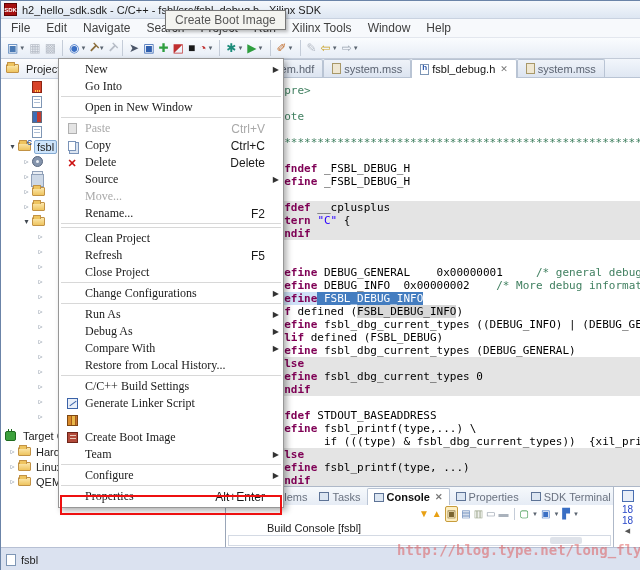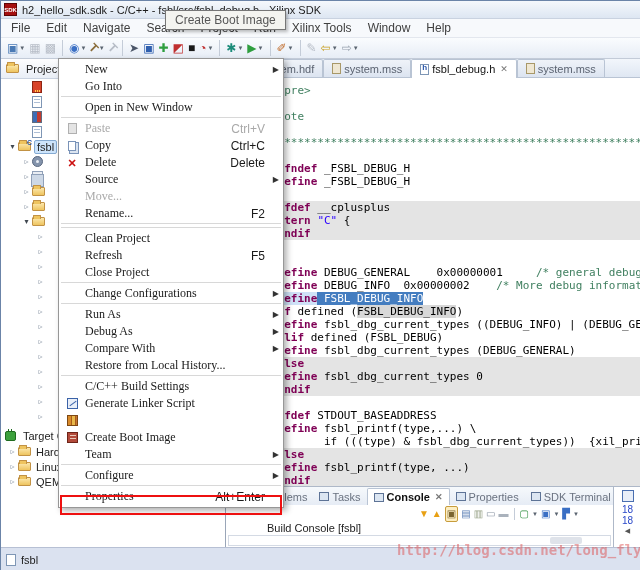--- a/index.html
+++ b/index.html
@@ -474,21 +474,21 @@
     <div class="mini-val">18</div>
     <div class="mini-val">18</div>
     <div class="mini-arrow">◀</div>
   </div>
 
   <div class="statusbar">
     <span class="sb-icon"></span>
     <span class="sb-text">fsbl</span>
   </div>
 
-  <div class="watermark">http://blog.csdn.net/long_fly</div>
+  <div class="watermark">http://blog.type.net/long_fly</div>
 
   <div class="ctx" id="ctx">
       <div class="mi">
         <span class="mi-icon-cell"></span>
         <span class="mi-label">New</span>
         <span class="mi-sub">▶</span>
       </div>
       <div class="mi">
         <span class="mi-icon-cell"></span>
         <span class="mi-label">Go Into</span>

